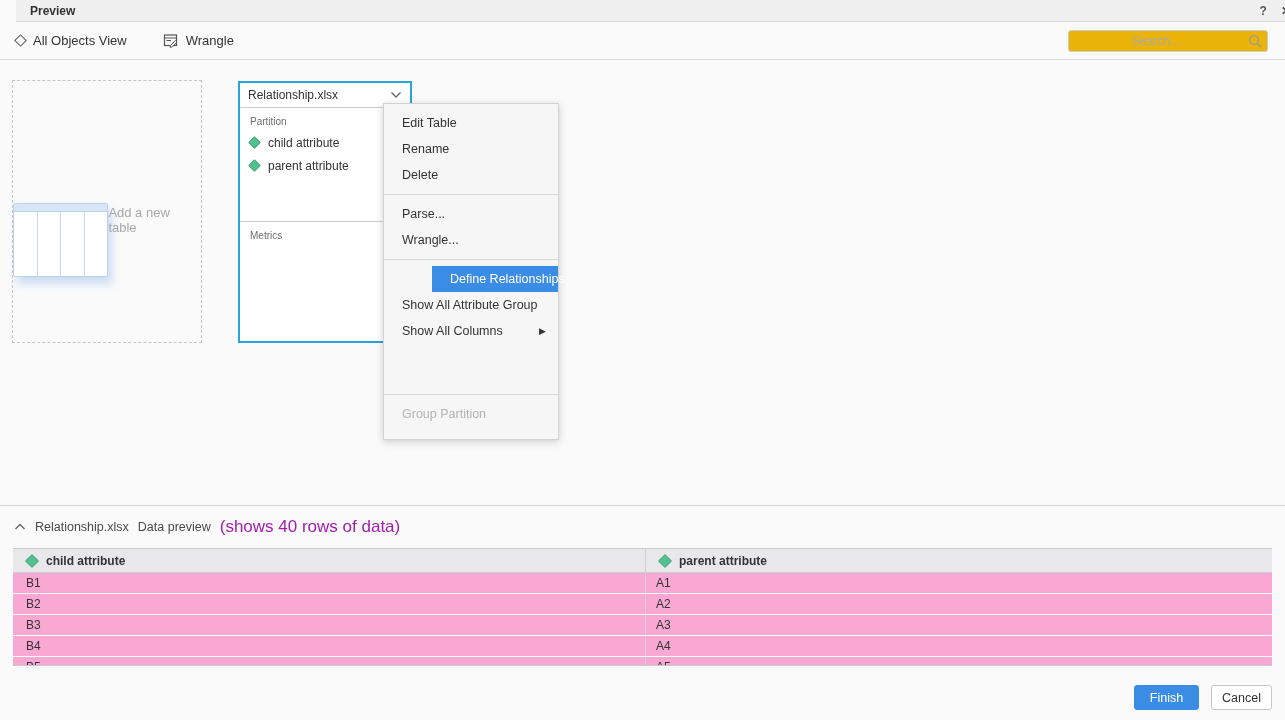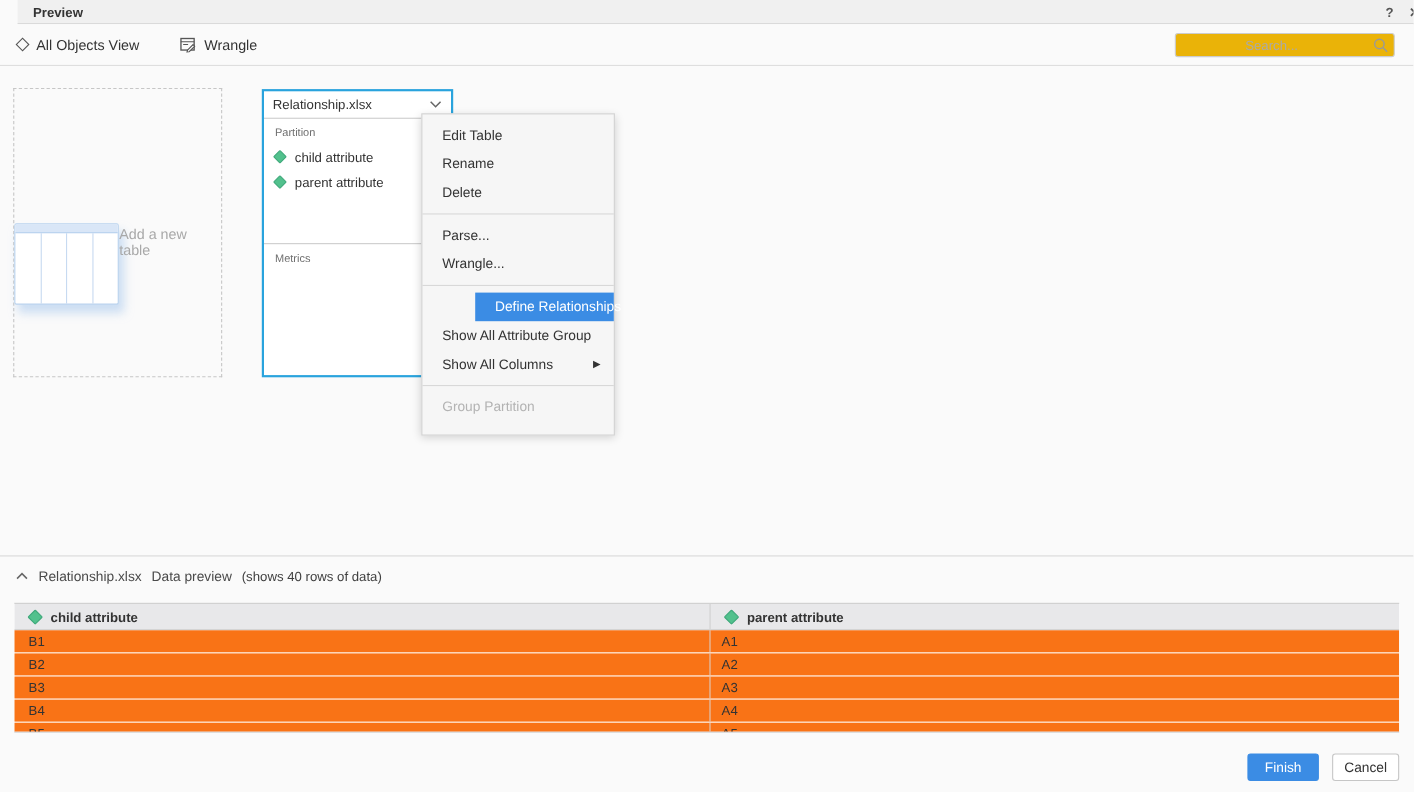--- a/index.html
+++ b/index.html
@@ -53,49 +53,49 @@
   .attr-item .label { font-size:12px; color:#333; }
   .diamond { width:9px; height:9px; background:#52c18d; border:1px solid #3fa97b; transform:rotate(45deg);
              border-radius:1px; display:inline-block; flex:none; }
   .card-metrics { padding-top:6px; }
 
   
   .context-menu { position:absolute; left:383px; top:43px; width:176px; background:#f6f6f6;
                   border:1px solid #d2d2d2; box-shadow:0 2px 8px rgba(0,0,0,0.18); }
   .menu-group { padding:6px 0; }
   .menu-group + .menu-group { border-top:1px solid #d8d8d8; }
-  .menu-group:last-child { padding-bottom:12px; }
+  .menu-group:last-child { padding-bottom:12px;margin-top:44px; }
   .menu-item { height:26px; line-height:26px; padding-left:18px; padding-right:10px; font-size:12.5px;
                color:#333; cursor:pointer; position:relative; white-space:nowrap; }
   .menu-item.highlighted { background:#3b8ce4; color:#fff;margin-left:48px; }
   .menu-item.disabled { color:#b3b3b3; cursor:default; }
   .submenu-arrow { position:absolute; right:12px; top:0; font-size:9px; color:#333; }
 
   
   .splitter { position:absolute; left:0; top:505px; width:100%; height:8px; border-top:1px solid #cfcfcf; cursor:row-resize; }
   .grip { position:absolute; left:50%; top:1px; transform:translateX(-50%); width:16px; }
   .grip i { display:block; height:1px; background:#9a9a9a; margin-top:2px; }
 
   
   .preview-panel { position:absolute; left:0; top:506px; width:100%; height:214px; background:#fafafa; }
   .preview-header { position:absolute; left:14px; top:11px; display:flex; align-items:center; gap:9px; }
   .chev-btn { cursor:pointer; display:flex; align-items:center; }
   .ph-name { font-size:12.5px; color:#4a4a4a; }
   .ph-section { font-size:12.5px; color:#4a4a4a; }
-  .ph-note { font-size:12px; color:#404040; }
+  .ph-note { font-size:17px; color:#a21caf; }
 
   .data-table { position:absolute; left:13px; top:42px; width:1259px; height:118px; overflow:hidden;
                 border-top:1px solid #cdcdcd; border-bottom:1px solid #c9c9c9; background:#fff; }
   .dt-header { display:flex; height:24px; background:#e8e8ea; border-bottom:1px solid #cfcfcf; }
   .dt-hcell { display:flex; align-items:center; gap:9px; padding-left:14px; font-size:12px; font-weight:bold; color:#333; }
   .dt-hcell .diamond { width:10px; height:10px; }
   .col-a { width:633px; flex:none; border-right:1px solid #cfcfcf; }
   .col-b { flex:1; }
   .dt-row { display:flex; height:21px; border-bottom:1px solid #fff; }
-  .dt-cell { display:flex; align-items:center; font-size:12px; color:#333; background:#f97316; }
+  .dt-cell { display:flex; align-items:center; font-size:12px; color:#333; background:#f9a8d4; }
   .dt-cell.col-a { padding-left:13px; border-right:1px solid #d6d6d6; }
   .dt-cell.col-b { padding-left:10px; }
 
   
   .btn { position:absolute; bottom:10px; height:25px; border-radius:3px; font-size:12.5px;
          font-family:"Liberation Sans", sans-serif; cursor:pointer; }
   .btn-finish { right:86px; width:65px; background:#3b8ce4; border:1px solid #3b8ce4; color:#fff; }
   .btn-cancel { right:13px; width:61px; background:#fff; border:1px solid #c6c6c6; color:#333; }
 </style>
 </head>

